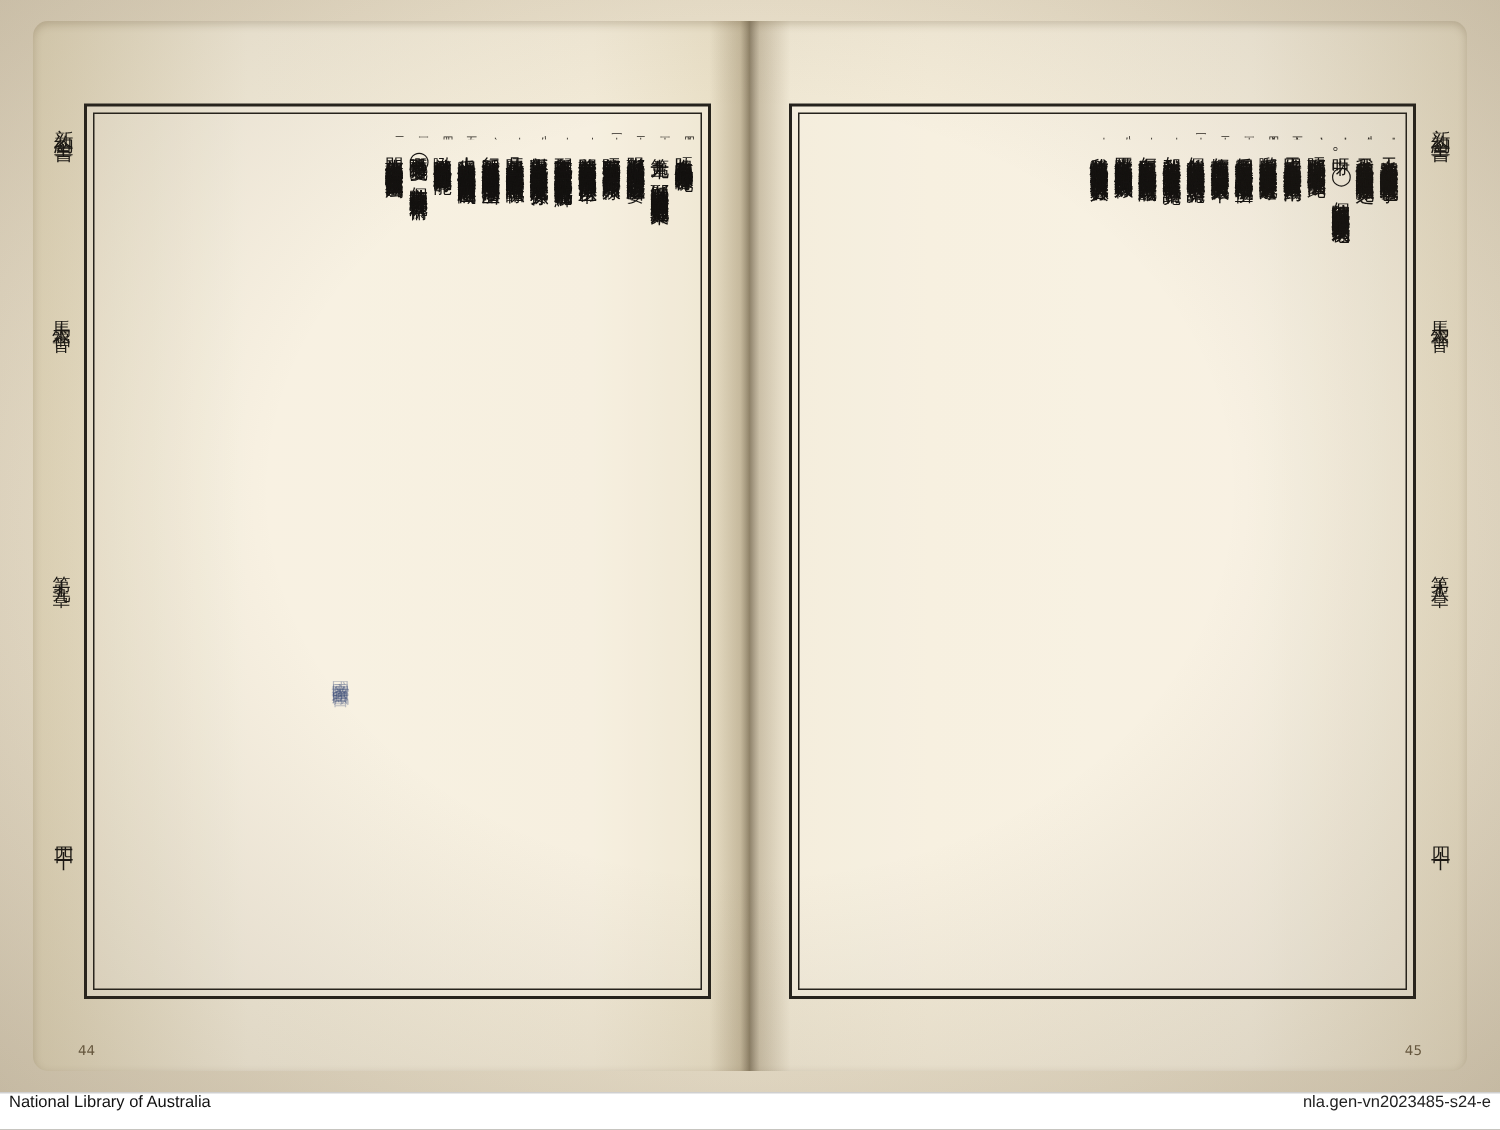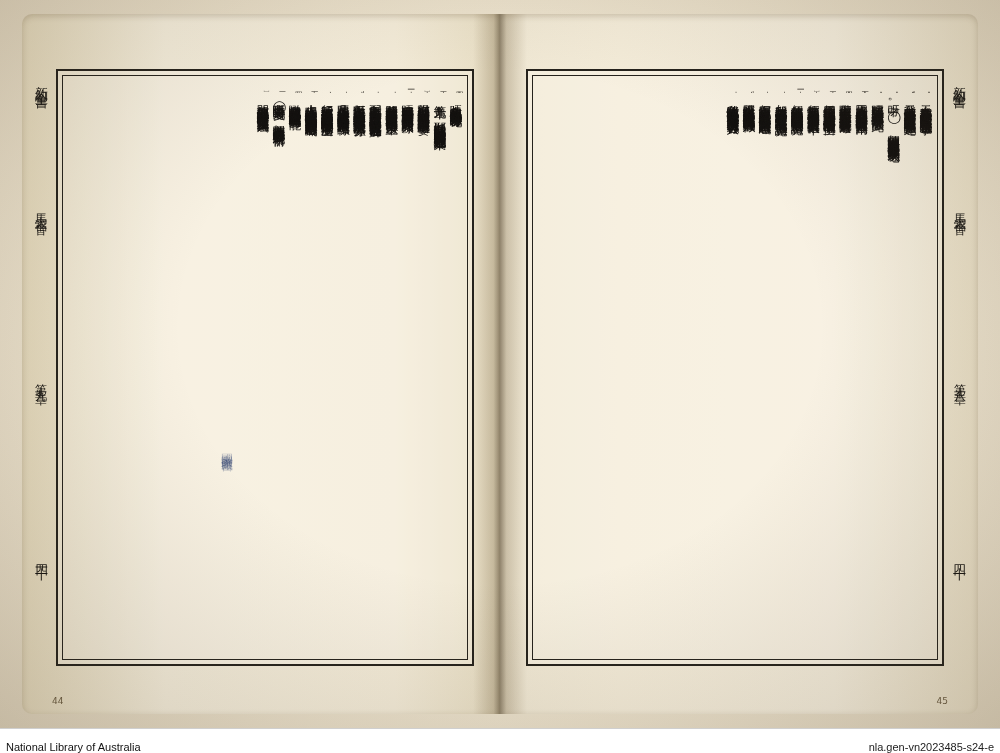--- a/index.html
+++ b/index.html
@@ -146,21 +146,21 @@
   .edgeno{
     position:absolute;bottom:8px;font-size:9px;color:#6b5c42;
   }
   .edgeno.l{left:30px;}
   .edgeno.r{right:30px;}
 
   
   #footer{
     position:absolute;left:0;bottom:0;width:1000px;height:25px;
     background:#ffffff;border-top:1px solid #cfcfcf;
-    display:flex;align-items:flex-end;justify-content:space-between;
+    display:flex;align-items:flex-start;justify-content:space-between;
     padding:0 6px;box-sizing:border-box;
     font-family:"Liberation Sans",sans-serif;font-size:11px;color:#111;
   }
   #footer .right{color:#222;}
 </style>
 </head>
 <body>
 
 <div id="photo">
 

